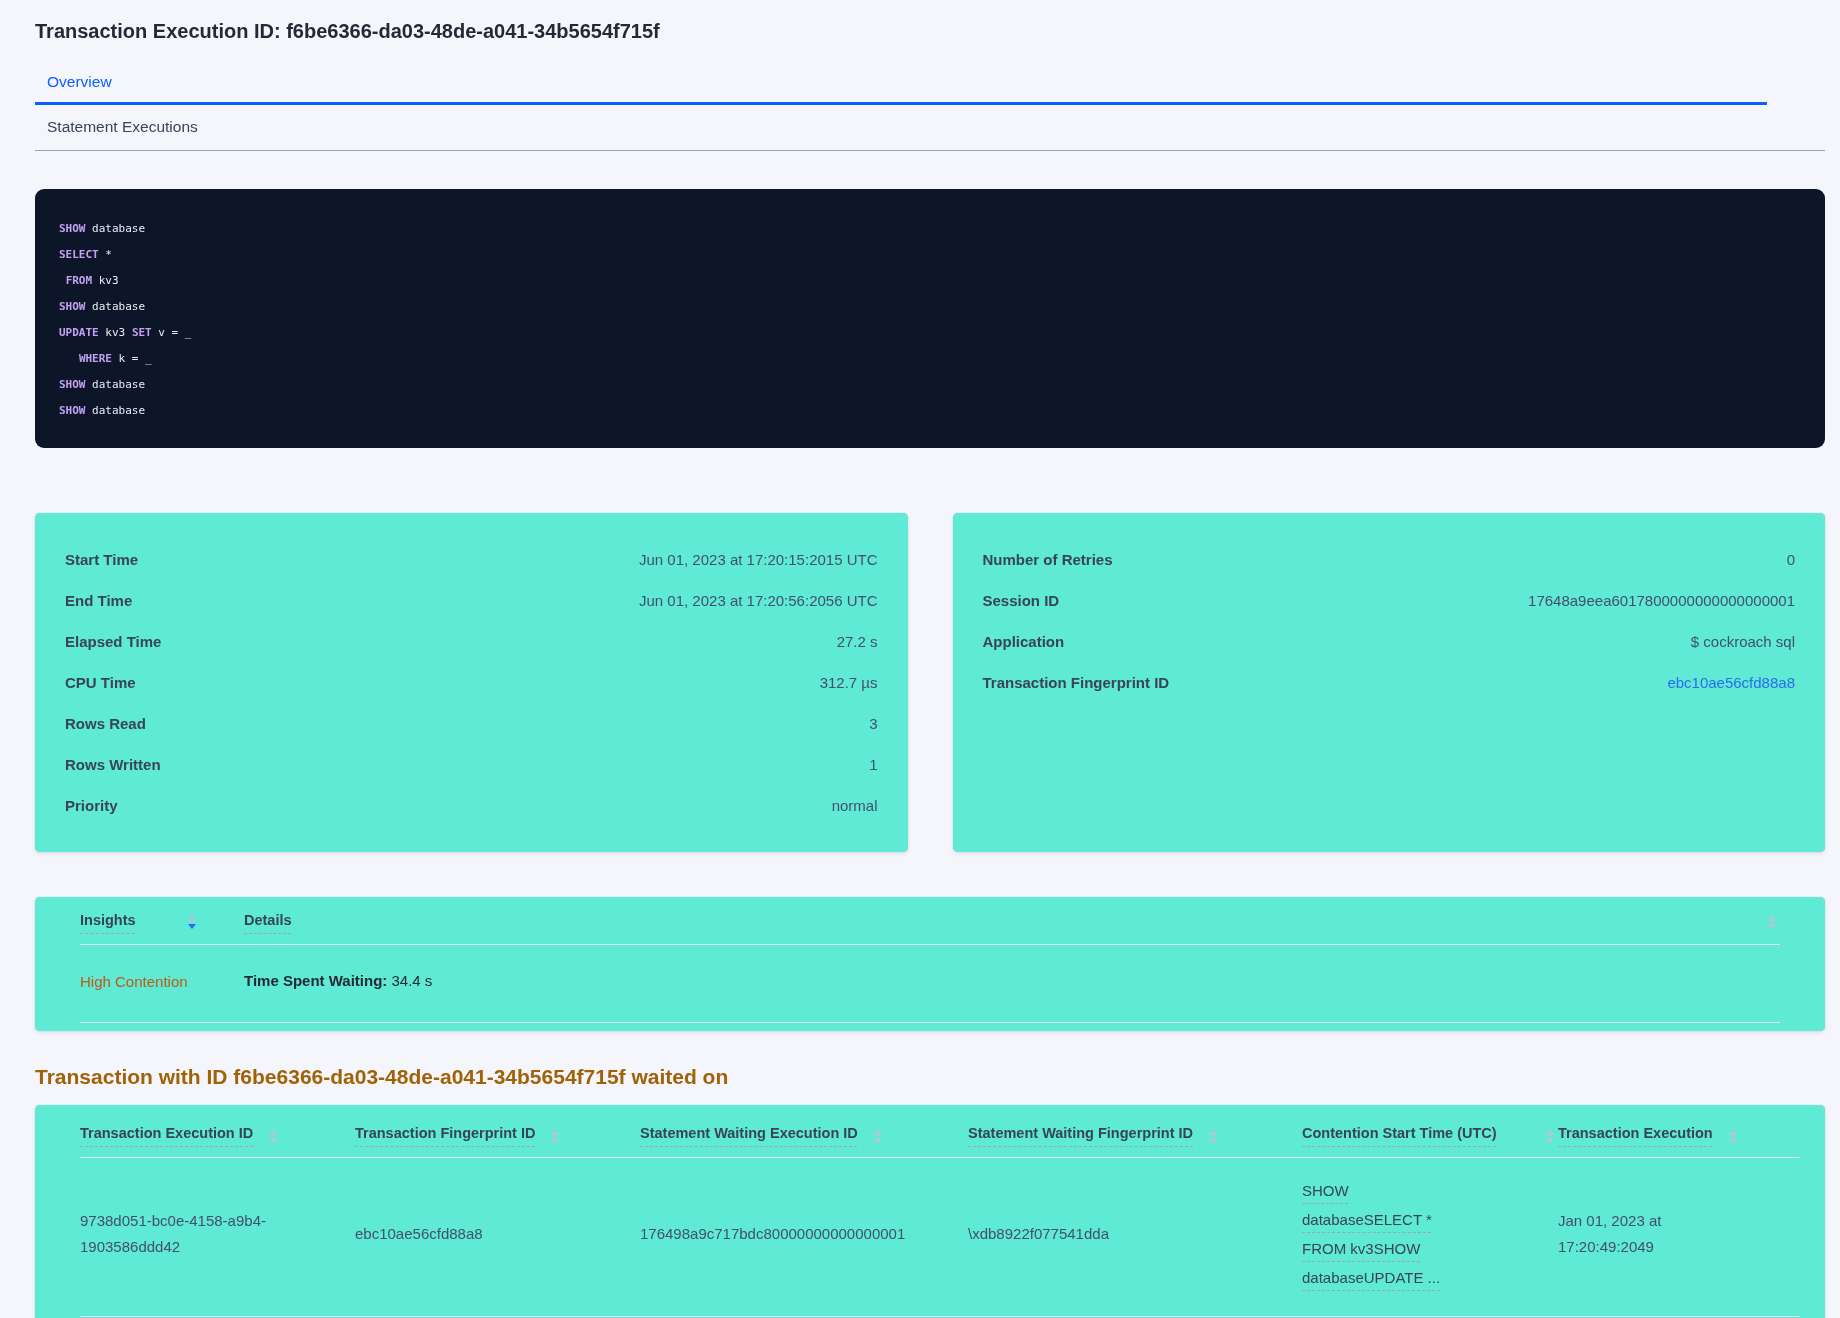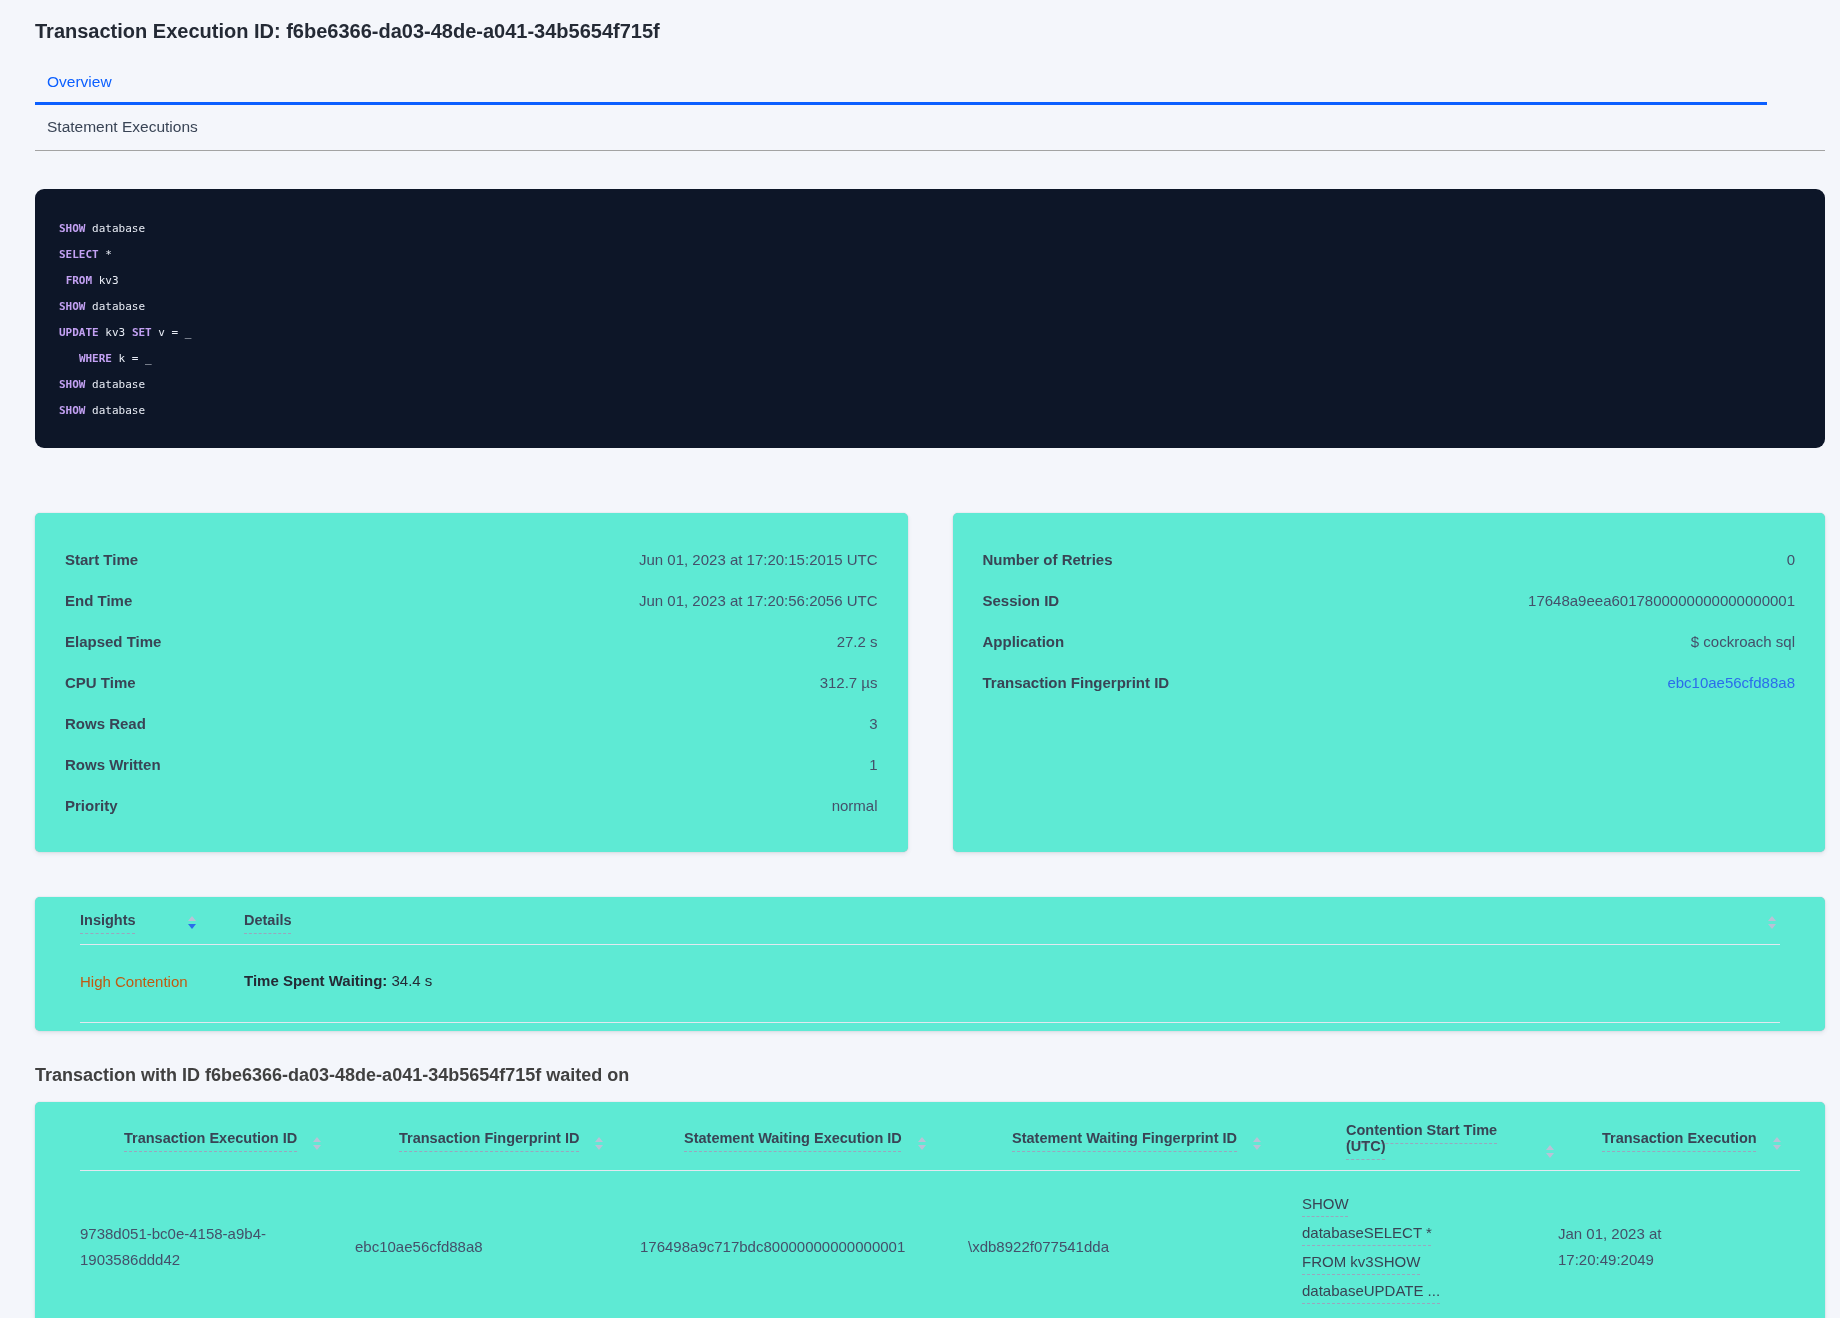--- a/index.html
+++ b/index.html
@@ -122,32 +122,32 @@
     align-items: center;
   }
   .insight-badge { color: #c05a12; font-size: 15px; }
   .detail-line { color: #242a35; font-size: 15px; line-height: 22px; }
   .detail-line + .detail-line { margin-top: 11px; }
   .detail-line b { color: #242a35; }
 
   
   .waited-heading {
     margin: 34px 0 16px;
-    font-size: 18px;
+    font-size: 21px;
     font-weight: bold;
-    color: #404040;
+    color: #a16207;
   }
   .waited-card { padding: 0 25px 20px 45px; }
   .waited-grid {
     display: grid;
     grid-template-columns: 275px 285px 328px 334px 256px 1fr;
     align-items: center;
   }
   .waited-header { border-bottom: 1px solid #e3e8f0; }
-  .waited-header .th { padding: 20px 0 12px; align-items: flex-end; margin-left: 44px; }
+  .waited-header .th { padding: 20px 0 12px; align-items: center; }
   .waited-header .sort-icon { margin-top: 3px; }
   .th.push-right .sort-icon { margin-left: auto; margin-right: 4px; }
   .waited-row { padding: 18px 0 24px; border-bottom: 1px solid #e3e8f0; }
   .td {
     font-size: 15px;
     color: #44506a;
     line-height: 26px;
     padding-right: 55px;
     overflow-wrap: break-word;
   }

